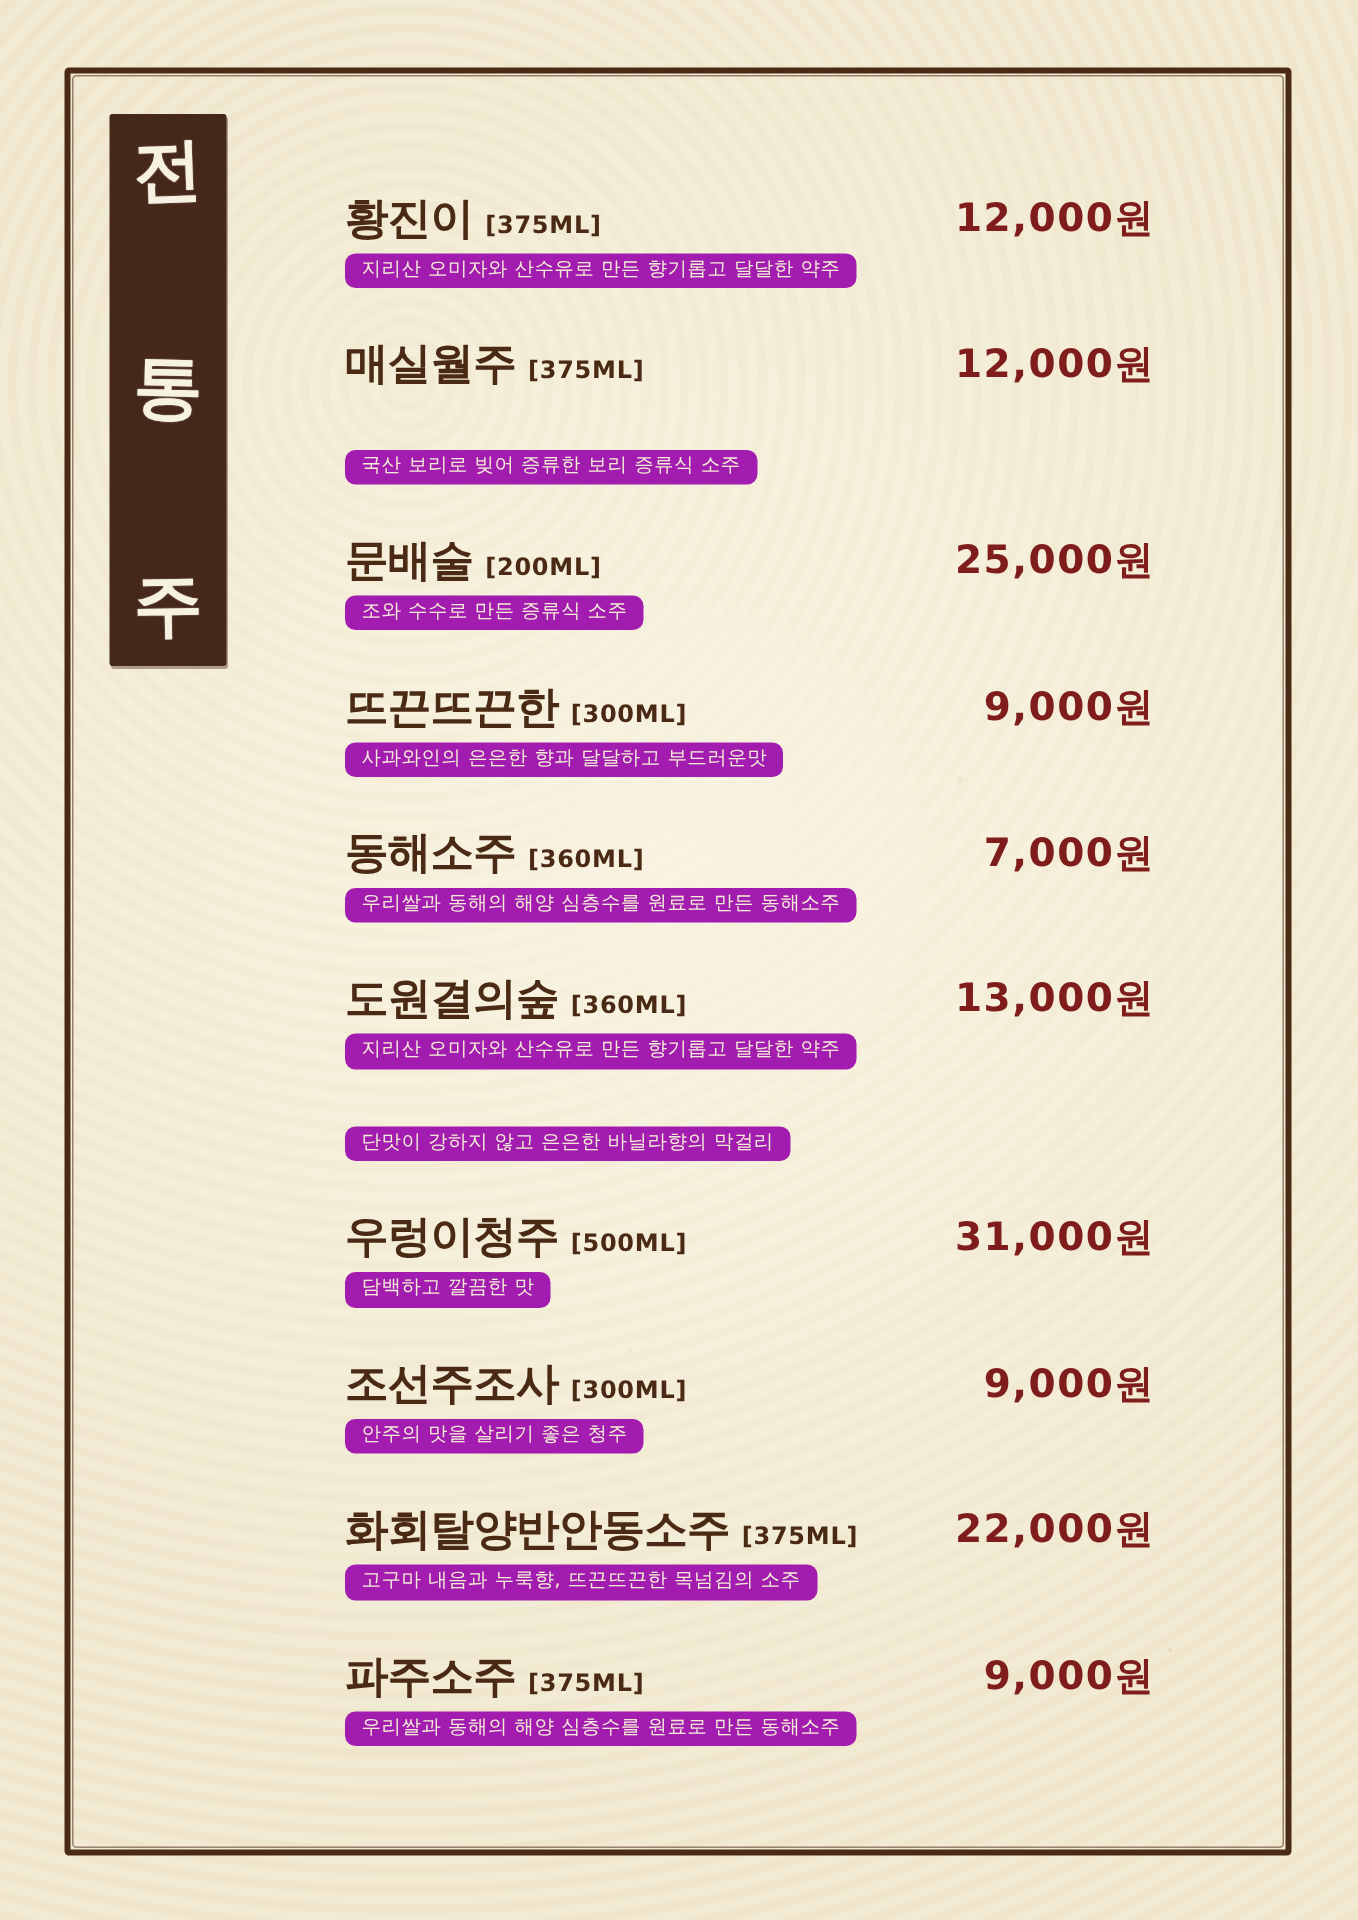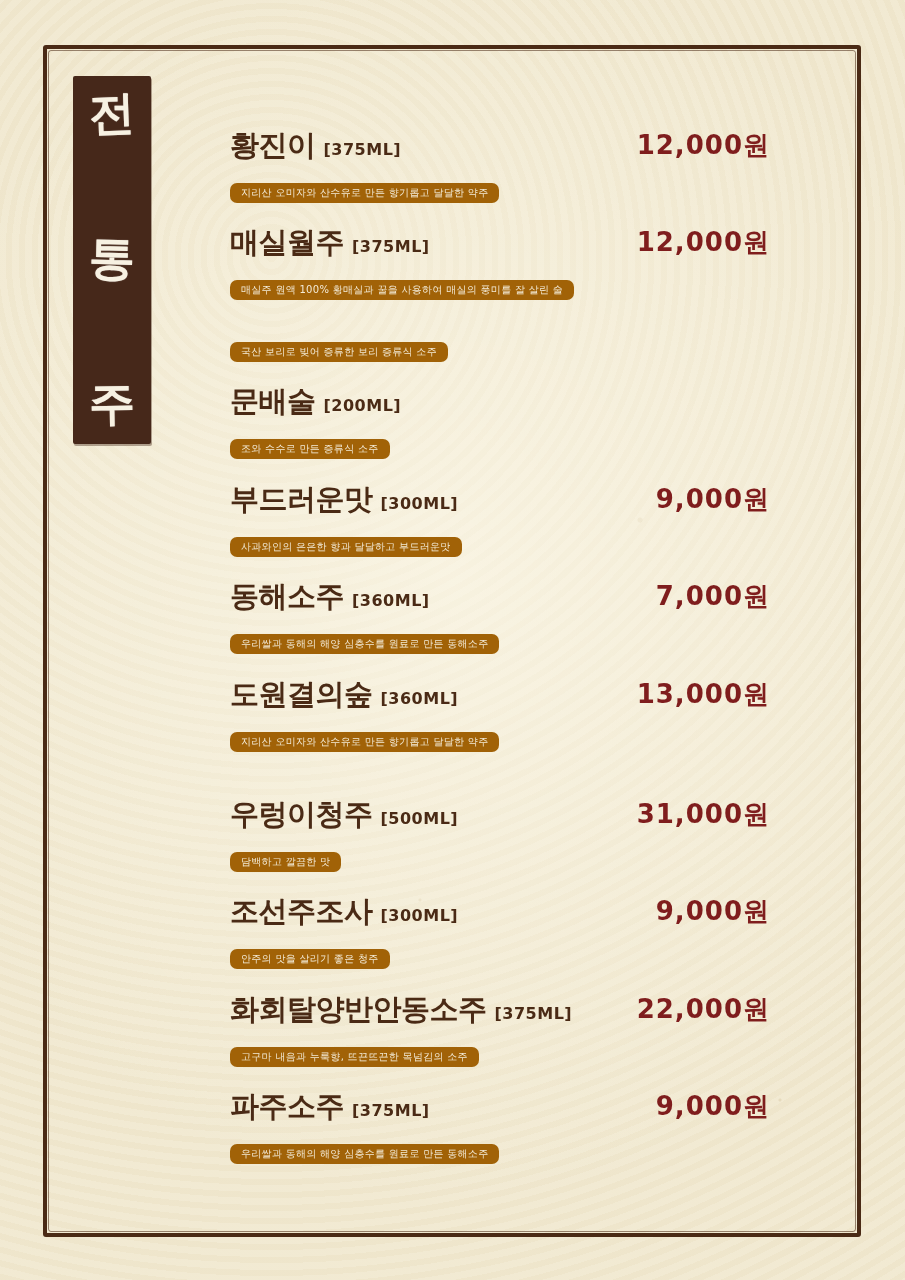--- a/index.html
+++ b/index.html
@@ -57,23 +57,23 @@
     line-height:34px;
   }
   .vol{
     font-size:16px;font-weight:bold;color:#4a2a15;margin-left:8px;letter-spacing:0.5px;
   }
   .price{
     position:absolute;right:0;top:0;
     font-size:26px;font-weight:bold;color:#7f1d1d;letter-spacing:1px;
   }
   .badge{
-    display:inline-block;margin-top:19px;
-    background:#a16207;color:#f3ead6;
-    font-size:10px;letter-spacing:0.3px;
+    display:inline-block;margin-top:5px;
+    background:#a21caf;color:#f3ead6;
+    font-size:13px;letter-spacing:0.3px;
     padding:4px 11px 5px 11px;border-radius:7px;
     line-height:1.1;
   }
 </style>
 </head>
 <body>
 
 <div class="paper"></div>
 
 <div class="frame"></div>
@@ -93,44 +93,42 @@
     <div>
       <span class="badge">지리산 오미자와 산수유로 만든 향기롭고 달달한 약주</span>
     </div>
   </div>
 
   <div class="item">
     <div class="row">
       <span class="name">매실월주</span><span class="vol">[375ML]</span>
       <span class="price">12,000원</span>
     </div>
-    <div>
-      <span class="badge">매실주 원액 100% 황매실과 꿀을 사용하여 매실의 풍미를 잘 살린 술</span>
-    </div>
   </div>
 
 
   <div class="item">
     <div>
       <span class="badge">국산 보리로 빚어 증류한 보리 증류식 소주</span>
     </div>
   </div>
 
   <div class="item">
     <div class="row">
       <span class="name">문배술</span><span class="vol">[200ML]</span>
+      <span class="price">25,000원</span>
     </div>
     <div>
       <span class="badge">조와 수수로 만든 증류식 소주</span>
     </div>
   </div>
 
   <div class="item">
     <div class="row">
-      <span class="name">부드러운맛</span><span class="vol">[300ML]</span>
+      <span class="name">뜨끈뜨끈한</span><span class="vol">[300ML]</span>
       <span class="price">9,000원</span>
     </div>
     <div>
       <span class="badge">사과와인의 은은한 향과 달달하고 부드러운맛</span>
     </div>
   </div>
 
   <div class="item">
     <div class="row">
       <span class="name">동해소주</span><span class="vol">[360ML]</span>
@@ -145,20 +143,23 @@
     <div class="row">
       <span class="name">도원결의숲</span><span class="vol">[360ML]</span>
       <span class="price">13,000원</span>
     </div>
     <div>
       <span class="badge">지리산 오미자와 산수유로 만든 향기롭고 달달한 약주</span>
     </div>
   </div>
 
   <div class="item">
+    <div>
+      <span class="badge">단맛이 강하지 않고 은은한 바닐라향의 막걸리</span>
+    </div>
   </div>
 
 
   <div class="item">
     <div class="row">
       <span class="name">우렁이청주</span><span class="vol">[500ML]</span>
       <span class="price">31,000원</span>
     </div>
     <div>
       <span class="badge">담백하고 깔끔한 맛</span>

